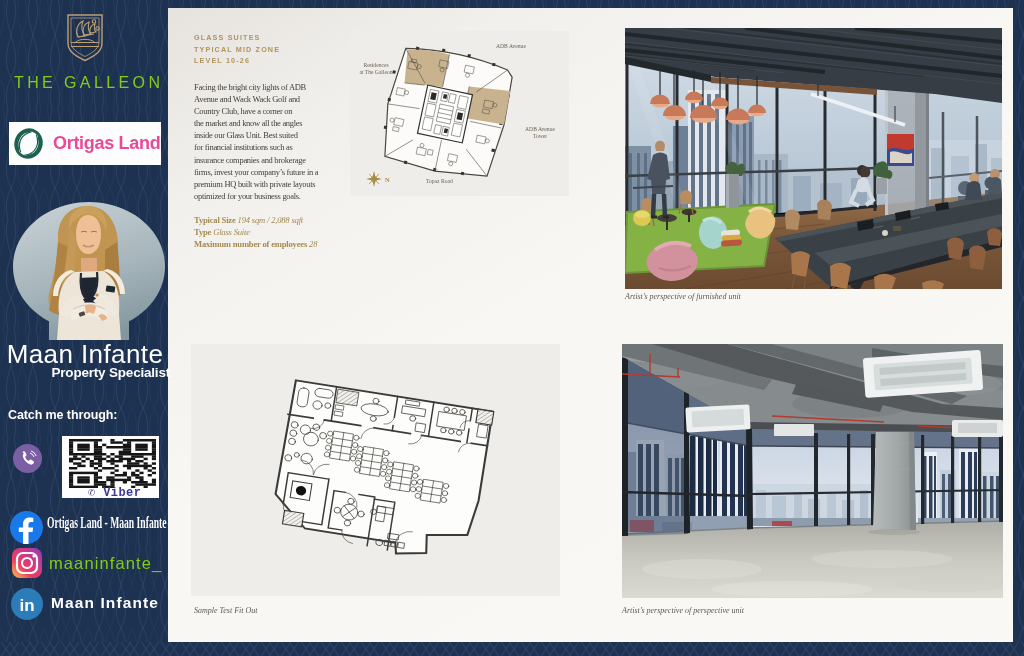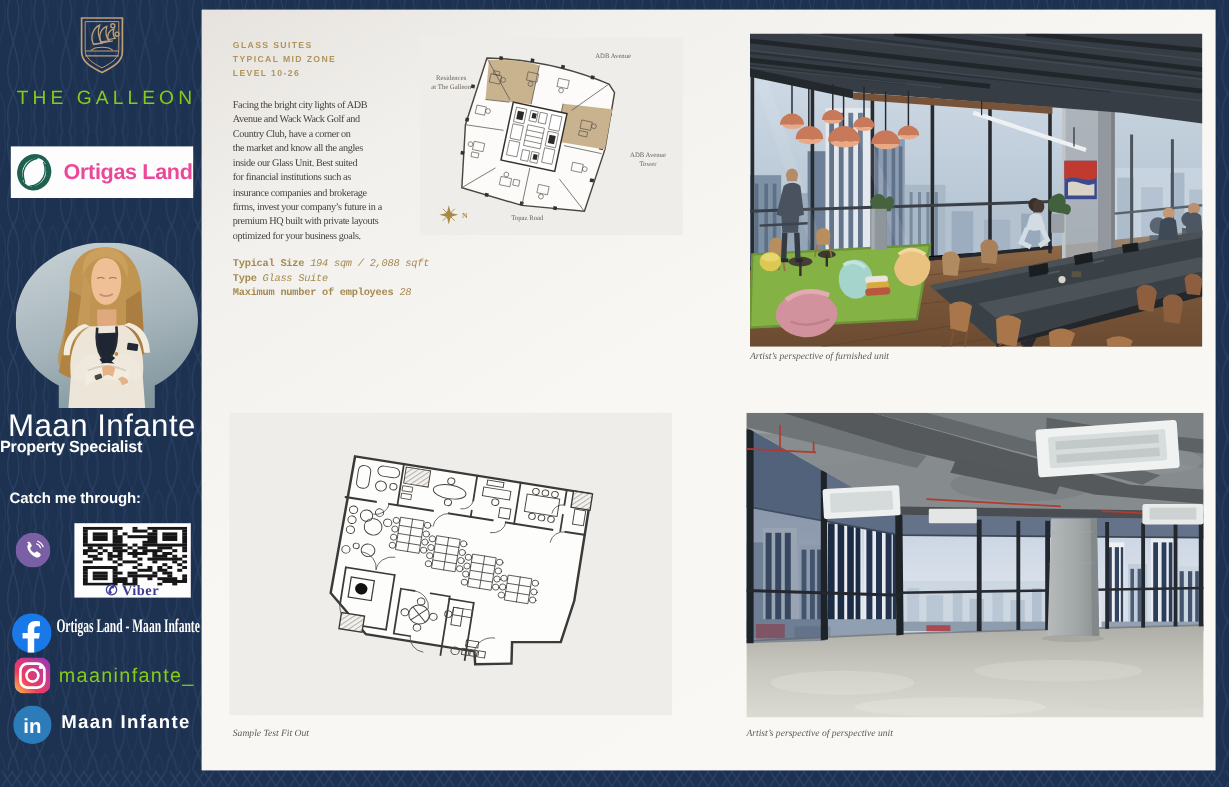--- a/index.html
+++ b/index.html
@@ -134,21 +134,21 @@
 
     <path d="M72,104 c4,-2 8,-2 11,1 l-2,7 c-3,-2 -6,-2 -8,0 z" fill="#e6b286"></path>
     <path d="M88,112 c3,0 6,2 6,5 l-5,2 c-1,-2 -2,-4 -4,-5 z" fill="#e6b286"></path>
 
     <rect x="66" y="110" width="6" height="4" rx="1" fill="#4b4741" transform="rotate(-20 69 112)"></rect>
   </g>
 </svg>
 
 <div class="abs" style="left:0;top:339px;width:170px;text-align:center;color:#fdfdfd;font-size:26px;letter-spacing:0.4px">Maan Infante</div>
 
-<div class="abs" style="left:0;top:365px;width:170px;text-align:left;color:#fdfdfd;font-size:13.5px;font-weight:700;letter-spacing:-0.2px">Property Specialist</div>
+<div class="abs" style="left:0;top:365px;width:170px;text-align:right;color:#fdfdfd;font-size:13.5px;font-weight:700;letter-spacing:-0.2px">Property Specialist</div>
 
 <div class="abs" style="left:8px;top:408px;color:#fdfdfd;font-size:12.5px;font-weight:700;letter-spacing:-0.1px">Catch me through:</div>
 
 <svg class="abs" style="left:13px;top:444px" width="29" height="29" viewBox="0 0 29 29">
   <circle cx="14.5" cy="14.5" r="14.5" fill="#7b5fa5"></circle>
   <path d="M9.2,8.2 c1,-1 2.2,-0.8 2.8,0.2 l1,1.6 c0.5,0.8 0.3,1.6 -0.4,2.2 c-0.5,0.4 -0.6,0.8 -0.3,1.4 c0.6,1.2 1.6,2.2 2.8,2.8 c0.6,0.3 1,0.2 1.4,-0.3 c0.6,-0.7 1.4,-0.9 2.2,-0.4 l1.6,1 c1,0.6 1.2,1.8 0.2,2.8 c-0.7,0.7 -1.7,1.1 -2.7,0.9 c-3.6,-0.8 -7.3,-4.5 -8.1,-8.1 c-0.2,-1 0.2,-2 0.9,-2.7 z" fill="#fff" transform="rotate(3 14 14)"></path>
   <g fill="none" stroke="#fff" stroke-width="1" stroke-linecap="round">
     <path d="M17.5,9.2 a5,5 0 0 1 3.3,3.3"></path>
     <path d="M18.4,7 a7.5,7.5 0 0 1 4.6,4.6"></path>
   </g>
@@ -266,21 +266,21 @@
       <rect x="0.0" y="44.33" width="4.14" height="2.48"></rect>
       <rect x="24.86" y="44.33" width="12.43" height="2.48"></rect>
       <rect x="41.43" y="44.33" width="4.14" height="2.48"></rect>
       <rect x="66.29" y="44.33" width="20.71" height="2.48"></rect>
       <rect x="0.0" y="46.67" width="29.0" height="2.48"></rect>
       <rect x="33.14" y="46.67" width="12.43" height="2.48"></rect>
       <rect x="62.14" y="46.67" width="4.14" height="2.48"></rect>
       <rect x="74.57" y="46.67" width="4.14" height="2.48"></rect>
     </g>
   </svg>
-<div class="abs" style="left:88px;top:485px;color:#3d3a96;font-size:12px;font-weight:700;letter-spacing:0.4px;font-family:Liberation Serif, serif">✆ Viber</div>
+<div class="abs" style="left:88px;top:485px;color:#3d3a96;font-size:12px;font-weight:700;letter-spacing:0.4px;font-family:Liberation Mono, monospace">✆ Viber</div>
 
 <svg class="abs" style="left:10px;top:511px" width="33" height="33" viewBox="0 0 33 33">
   <circle cx="16.5" cy="16.5" r="16.5" fill="#1a79e8"></circle>
   <path d="M18.5,33 v-12 h4 l0.7,-4.6 h-4.7 v-3 c0,-1.3 0.6,-2.5 2.6,-2.5 h2.2 V6.8 c0,0 -1.9,-0.33 -3.8,-0.33 c-3.9,0 -6.4,2.35 -6.4,6.6 v3.33 h-4.3 V21 h4.3 v12 z" fill="#fff"></path>
 </svg>
 
 <div class="abs" style="left:47px;top:514px;color:#fdfdfd;font-family:'Liberation Serif',serif;font-weight:700;font-size:16px;white-space:nowrap;transform:scaleX(0.6);transform-origin:0 0">Ortigas Land - Maan Infante</div>
 
 <svg class="abs" style="left:12px;top:548px" width="30" height="30" viewBox="0 0 30 30">
   <defs>
@@ -303,21 +303,21 @@
   <circle cx="16" cy="16" r="16" fill="#2b7cb8"></circle>
   <text x="16" y="23" text-anchor="middle" font-family="Liberation Sans,sans-serif" font-weight="bold" font-size="17" fill="#fff">in</text>
 </svg>
 
 <div class="abs" style="left:51px;top:594px;color:#fdfdfd;font-size:15.5px;font-weight:700;letter-spacing:1.1px">Maan Infante</div>
 
 <div class="abs" style="left:194px;top:32px;color:#b0945c;font-size:7.2px;font-weight:700;letter-spacing:1.15px;line-height:11.7px">GLASS SUITES<br>TYPICAL MID ZONE<br>LEVEL 10-26</div>
 
 <div class="abs" style="left:194px;top:80.6px;font-family:'Liberation Serif',serif;font-size:8.5px;letter-spacing:-0.3px;line-height:12.15px;color:#45423c;white-space:nowrap">Facing the bright city lights of ADB<br>Avenue and Wack Wack Golf and<br>Country Club, have a corner on<br>the market and know all the angles<br>inside our Glass Unit. Best suited<br>for financial institutions such as<br>insurance companies and brokerage<br>firms, invest your company’s future in a<br>premium HQ built with private layouts<br>optimized for your business goals.</div>
 
-<div class="abs" style="left:194px;top:213.5px;font-family:Liberation Mono, monospace;font-size:8.6px;letter-spacing:-0.2px;line-height:12.4px;color:#a58a50;font-weight:700;white-space:nowrap">Typical Size <i style="font-weight:400">194 sqm / 2,088 sqft</i><br>Type <i style="font-weight:400">Glass Suite</i><br>Maximum number of employees <i style="font-weight:400">28</i></div>
+<div class="abs" style="left:194px;top:213.5px;font-family:Liberation Serif, serif;font-size:8.6px;letter-spacing:-0.2px;line-height:12.4px;color:#a58a50;font-weight:700;white-space:nowrap">Typical Size <i style="font-weight:400">194 sqm / 2,088 sqft</i><br>Type <i style="font-weight:400">Glass Suite</i><br>Maximum number of employees <i style="font-weight:400">28</i></div>
 
 <div class="panel" style="left:350px;top:31px;width:219px;height:165px"></div>
 
 <svg class="abs" style="left:350px;top:31px" width="219" height="165" viewBox="0 0 219 165">
   <defs>
     <pattern id="hatch1" width="3" height="3" patternUnits="userSpaceOnUse" patternTransform="rotate(45)">
       <rect width="3" height="3" fill="#e7e3dc"></rect>
         <line x1="0" y1="0" x2="0" y2="3" stroke="#8a8478" stroke-width="0.7"></line>
     </pattern>
   </defs>

